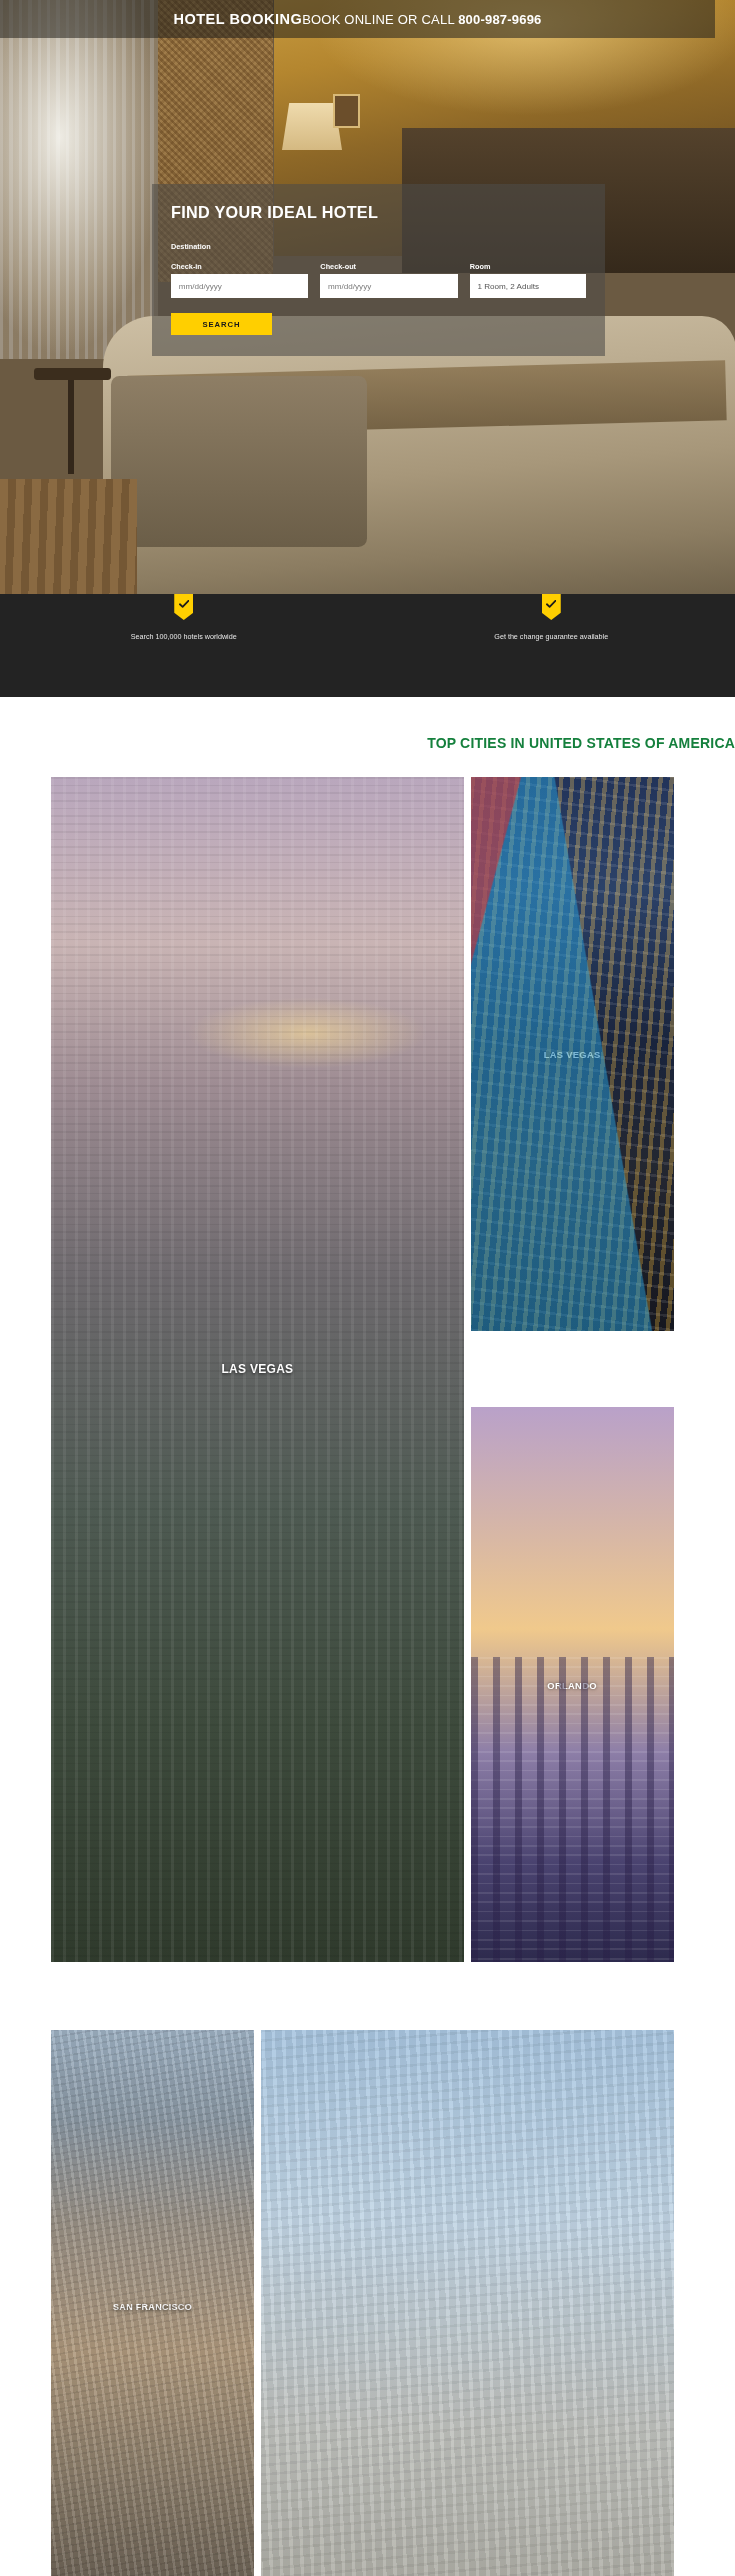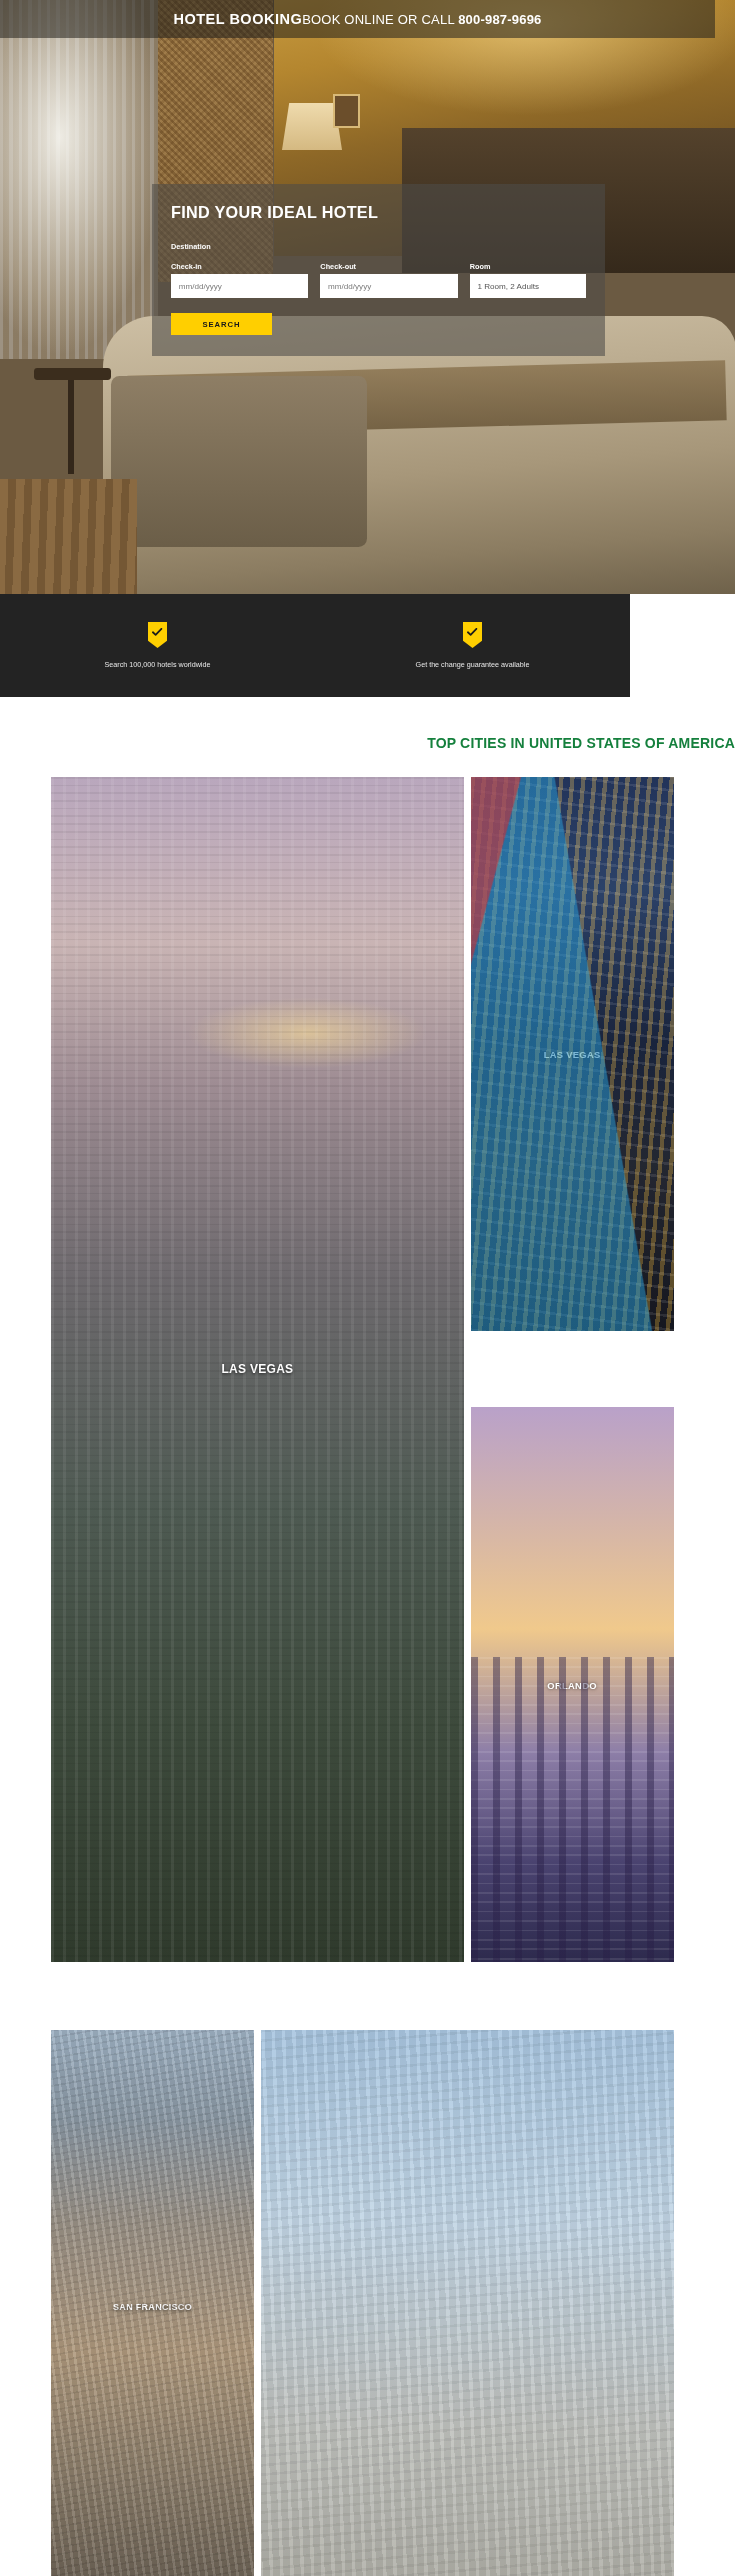--- a/index.html
+++ b/index.html
@@ -139,22 +139,22 @@
   .col-a { width:150px; } .col-b { width:150px; } .col-c { width:127px; }
   .btn-search {
     margin-top:15px; width:101px; height:22px;
     background:#ffcf00; border:0; color:#191919;
     font-family:"Liberation Sans",sans-serif;
     font-size:7.7px; font-weight:bold; letter-spacing:0.9px; cursor:pointer;
   }
 
   
   .features {
-    background:#232323; width:630px; height:103px;
-    display:flex; align-items:center;
+    background:#232323; width:735px; height:103px;
+    display:flex; align-items:flex-start;
   }
   .feat { flex:1; text-align:center; }
   .shield {
     width:19px; height:26px; margin:0 auto 12px auto; position:relative;
     background:#ffcf00;
     clip-path:polygon(0 0,100% 0,100% 72%,50% 100%,0 72%);
     display:flex; align-items:flex-start; justify-content:center;
   }
   .shield svg { margin-top:6px; }
   .feat-txt { color:#e8e8e8; font-size:7.2px; }

